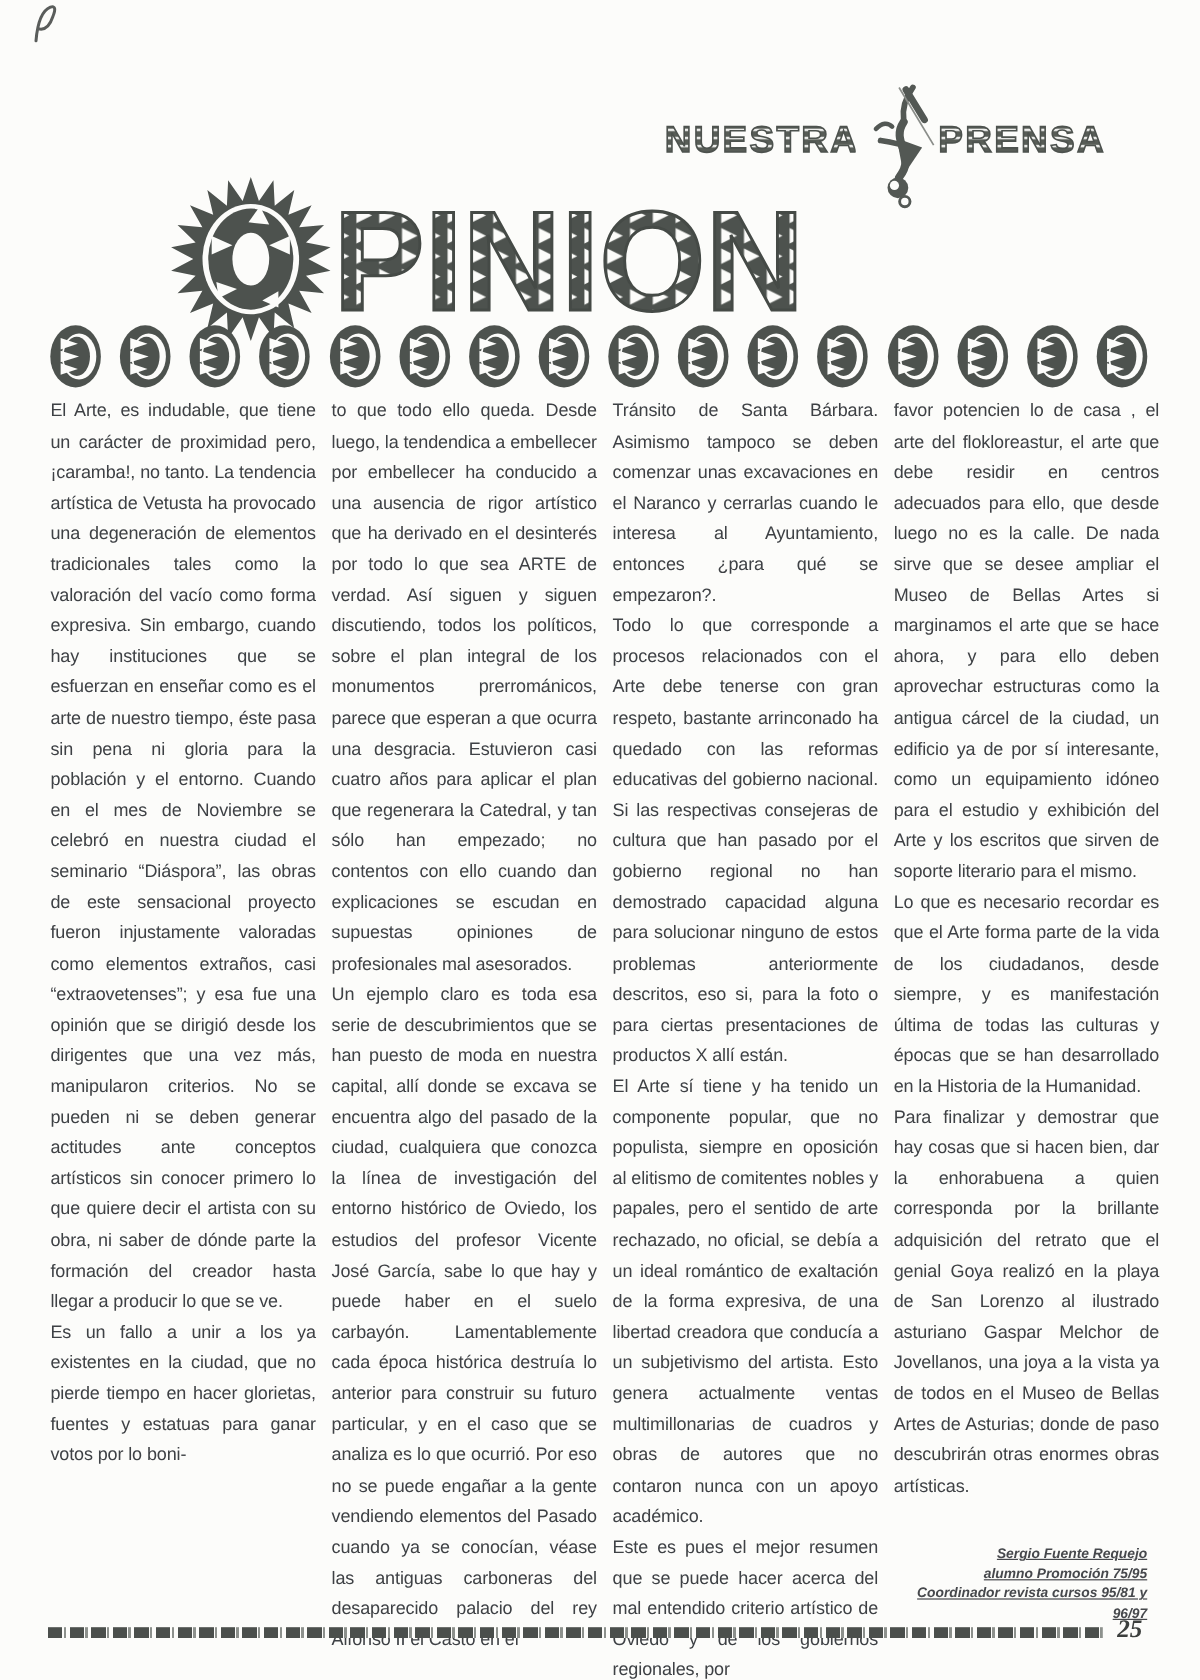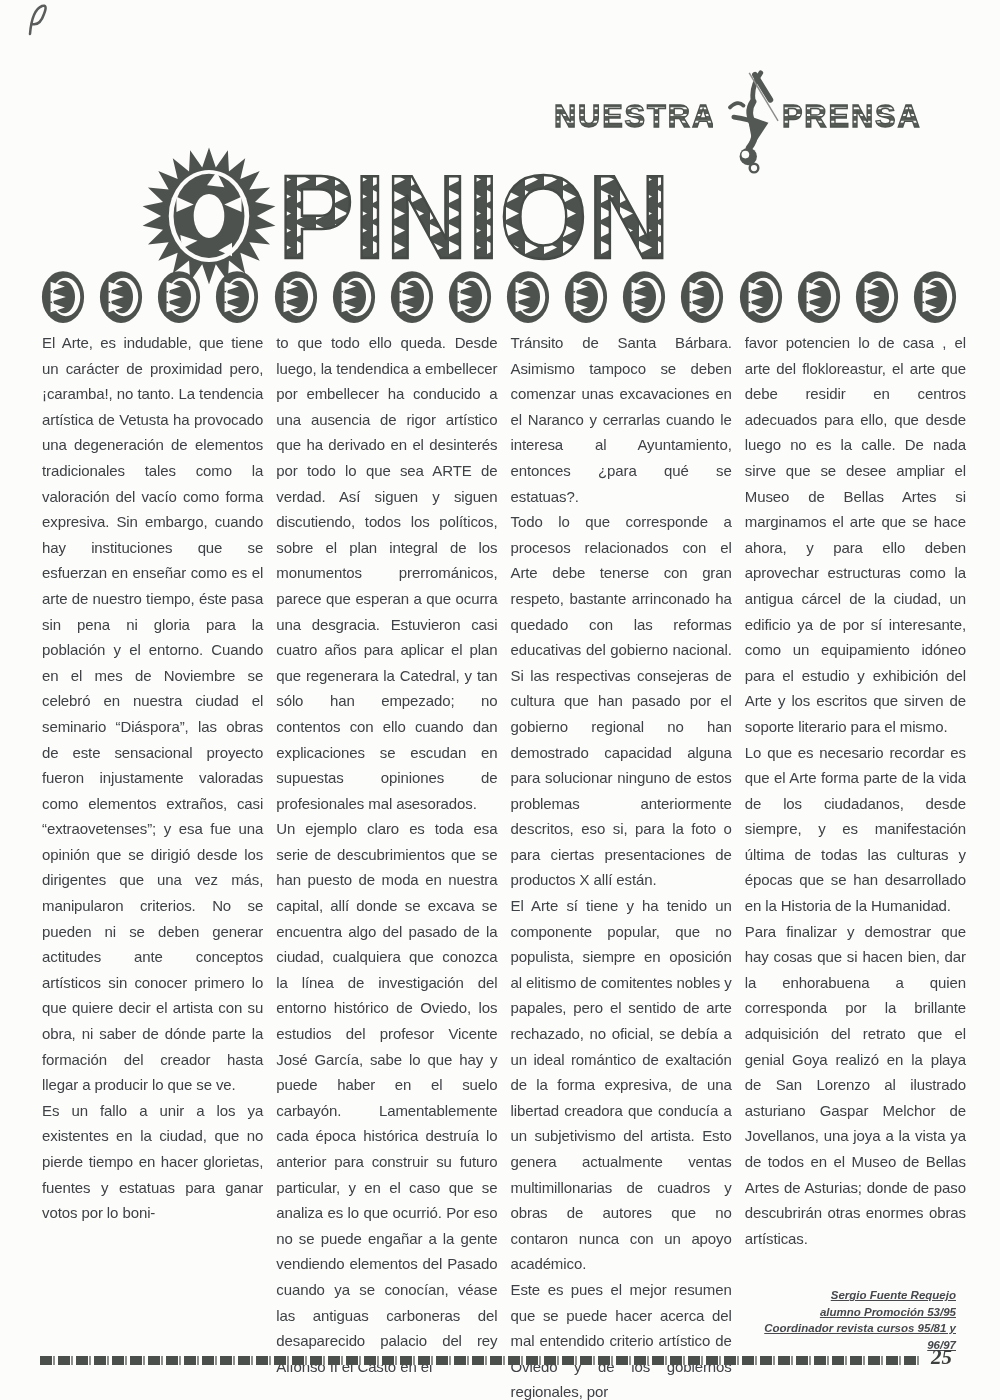--- a/index.html
+++ b/index.html
@@ -278,34 +278,34 @@
   <div class="columns">
     <div>
         <p>El Arte, es indudable, que tiene un carácter de proximidad pero, ¡caramba!, no tanto. La tendencia artística de Vetusta ha provocado una degeneración de elementos tradicionales tales como la valoración del vacío como forma expresiva. Sin embargo, cuando hay instituciones que se esfuerzan en enseñar como es el arte de nuestro tiempo, éste pasa sin pena ni gloria para la población y el entorno. Cuando en el mes de Noviembre se celebró en nuestra ciudad el seminario “Diáspora”, las obras de este sensacional proyecto fueron injustamente valoradas como elementos extraños, casi “extraovetenses”; y esa fue una opinión que se dirigió desde los dirigentes que una vez más, manipularon criterios. No se pueden ni se deben generar actitudes ante conceptos artísticos sin conocer primero lo que quiere decir el artista con su obra, ni saber de dónde parte la formación del creador hasta llegar a producir lo que se ve.</p>
         <p>Es un fallo a unir a los ya existentes en la ciudad, que no pierde tiempo en hacer glorietas, fuentes y estatuas para ganar votos por lo boni-</p>
       </div>
     <div>
         <p>to que todo ello queda. Desde luego, la tendendica a embellecer por embellecer ha conducido a una ausencia de rigor artístico que ha derivado en el desinterés por todo lo que sea ARTE de verdad. Así siguen y siguen discutiendo, todos los políticos, sobre el plan integral de los monumentos prerrománicos, parece que esperan a que ocurra una desgracia. Estuvieron casi cuatro años para aplicar el plan que regenerara la Catedral, y tan sólo han empezado; no contentos con ello cuando dan explicaciones se escudan en supuestas opiniones de profesionales mal asesorados.</p>
         <p>Un ejemplo claro es toda esa serie de descubrimientos que se han puesto de moda en nuestra capital, allí donde se excava se encuentra algo del pasado de la ciudad, cualquiera que conozca la línea de investigación del entorno histórico de Oviedo, los estudios del profesor Vicente José García, sabe lo que hay y puede haber en el suelo carbayón. Lamentablemente cada época histórica destruía lo anterior para construir su futuro particular, y en el caso que se analiza es lo que ocurrió. Por eso no se puede engañar a la gente vendiendo elementos del Pasado cuando ya se conocían, véase las antiguas carboneras del desaparecido palacio del rey Alfonso II el Casto en el</p>
       </div>
     <div>
-        <p>Tránsito de Santa Bárbara. Asimismo tampoco se deben comenzar unas excavaciones en el Naranco y cerrarlas cuando le interesa al Ayuntamiento, entonces ¿para qué se estatuas?.</p>
+        <p>Tránsito de Santa Bárbara. Asimismo tampoco se deben comenzar unas excavaciones en el Naranco y cerrarlas cuando le interesa al Ayuntamiento, entonces ¿para qué se empezaron?.</p>
         <p>Todo lo que corresponde a procesos relacionados con el Arte debe tenerse con gran respeto, bastante arrinconado ha quedado con las reformas educativas del gobierno nacional. Si las respectivas consejeras de cultura que han pasado por el gobierno regional no han demostrado capacidad alguna para solucionar ninguno de estos problemas anteriormente descritos, eso si, para la foto o para ciertas presentaciones de productos X allí están.</p>
         <p>El Arte sí tiene y ha tenido un componente popular, que no populista, siempre en oposición al elitismo de comitentes nobles y papales, pero el sentido de arte rechazado, no oficial, se debía a un ideal romántico de exaltación de la forma expresiva, de una libertad creadora que conducía a un subjetivismo del artista. Esto genera actualmente ventas multimillonarias de cuadros y obras de autores que no contaron nunca con un apoyo académico.</p>
         <p>Este es pues el mejor resumen que se puede hacer acerca del mal entendido criterio artístico de Oviedo y de los gobiernos regionales, por</p>
       </div>
     <div>
       <div>
           <p>favor potencien lo de casa , el arte del flokloreastur, el arte que debe residir en centros adecuados para ello, que desde luego no es la calle. De nada sirve que se desee ampliar el Museo de Bellas Artes si marginamos el arte que se hace ahora, y para ello deben aprovechar estructuras como la antigua cárcel de la ciudad, un edificio ya de por sí interesante, como un equipamiento idóneo para el estudio y exhibición del Arte y los escritos que sirven de soporte literario para el mismo.</p>
           <p>Lo que es necesario recordar es que el Arte forma parte de la vida de los ciudadanos, desde siempre, y es manifestación última de todas las culturas y épocas que se han desarrollado en la Historia de la Humanidad.</p>
           <p>Para finalizar y demostrar que hay cosas que si hacen bien, dar la enhorabuena a quien corresponda por la brillante adquisición del retrato que el genial Goya realizó en la playa de San Lorenzo al ilustrado asturiano Gaspar Melchor de Jovellanos, una joya a la vista ya de todos en el Museo de Bellas Artes de Asturias; donde de paso descubrirán otras enormes obras artísticas.</p>
         </div>
       <div class="signature">
           <div>Sergio Fuente Requejo</div>
-          <div>alumno Promoción 53/95</div>
+          <div>alumno Promoción 75/95</div>
           <div>Coordinador revista cursos 95/81 y 96/97</div>
         </div>
     </div>
   </div>
 
   <div class="footer">
     <div class="footer-chain"></div>
     <span class="page-number">25</span>
   </div>
 

